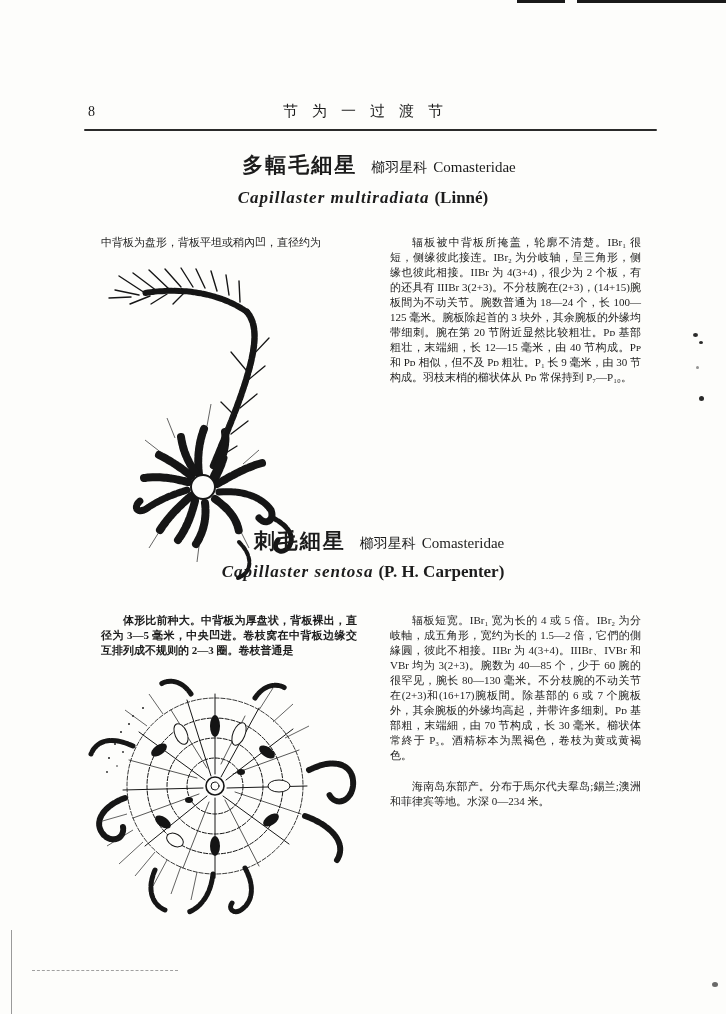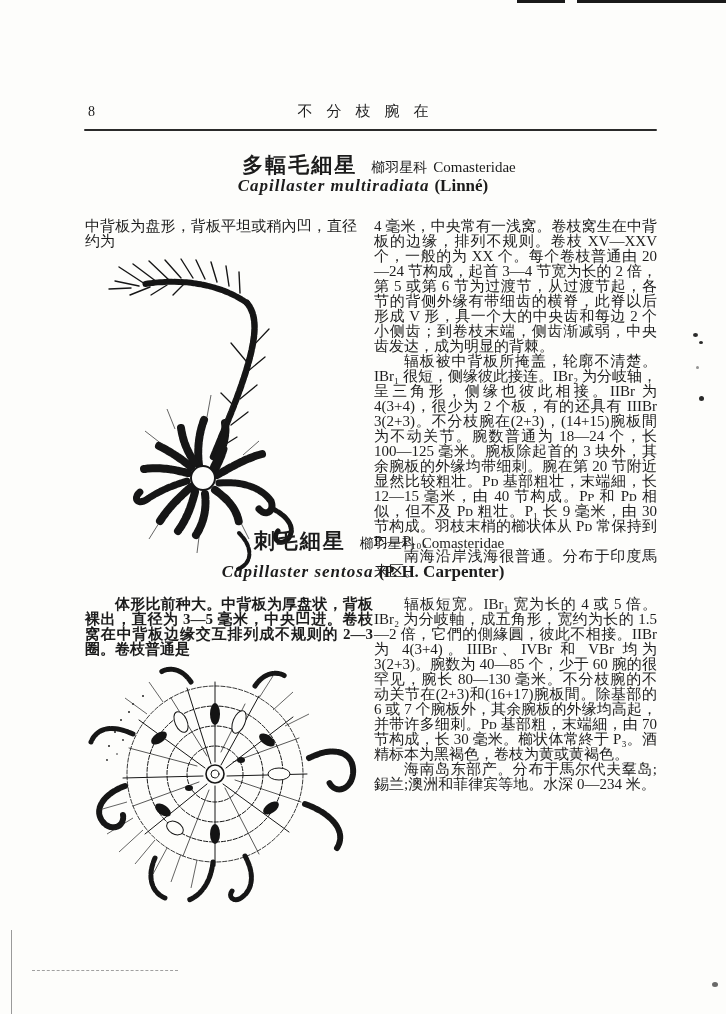--- a/index.html
+++ b/index.html
@@ -25,21 +25,21 @@
   .s-head .famlat { font-size:15px; margin-left:6px; }
   .sci { position:absolute; left:0; width:100%; text-align:center; font-size:17px; font-weight:bold; }
   .sci .binom { font-style:italic; letter-spacing:1px; }
   .sci .auth { font-style:normal; margin-left:5px; }
   
   .col { position:absolute; }
   .col-l1 { left:85px;  top:219px; width:272px; }
   .col-r1 { left:374px; top:219px; width:283px; }
   .col-l2 { left:85px;  top:597px; width:288px;font-weight:bold; }
   .col-r2 { left:374px; top:597px; width:283px; }
-  p.body { font-size:15px; line-height:15px; text-align:justify; margin:0; }
+  p.body { font-size:11px; line-height:15px; text-align:justify; margin:16px; }
   p.indent { text-indent:2em; }
   
   .illus { display:block; }
   .illus-1 { margin:8px 0 0 -10px; }
   .illus-2 { margin:5px 0 0 -22px; }
   .ink { stroke:#161616; fill:none; stroke-linecap:round; }
   .seg  { stroke-dasharray:4.2 1.8; }
   .seg2 { stroke-dasharray:5 2.2; }
   .hair { stroke:#222; stroke-width:0.7; fill:none; }
   
@@ -69,27 +69,27 @@
   <div class="edge-strip strip-b"></div>
   <div class="speck spk1"></div>
   <div class="speck spk2"></div>
   <div class="speck spk3"></div>
   <div class="speck spk4"></div>
   <div class="speck spk5"></div>
   <div class="bottom-dash"></div>
   <div class="left-hairline"></div>
 
   <div class="page-num">8</div>
-  <div class="header-title">不分枝腕在</div>
+  <div class="header-title">节为一过渡节</div>
   <div class="header-rule"></div>
 
   <div class="s-head" style="top:151px">
     <span class="cn">多輻毛細星</span><span class="fam">櫛羽星科</span><span class="famlat">Comasteridae</span>
   </div>
-  <div class="sci" style="top:176px">
+  <div class="sci" style="top:188px">
     <span class="binom">Capillaster multiradiata</span><span class="auth">(Linné)</span>
   </div>
 
   <div class="col col-l1">
     <p class="body">中背板为盘形，背板平坦或稍內凹，直径约为</p>
     <svg class="illus illus-1" width="292" height="330" viewBox="0 0 292 330" role="img" aria-label="crinoid side view: rosette of banded cirri around central ring with one long segmented arm bearing pinnules, curving left at top">
 
       <path class="ink seg2" stroke-width="6.5" d="M138 200 C150 170 166 135 175 100 C181 76 182 58 172 46"></path>
       <path class="ink seg2" stroke-width="6" d="M172 46 C150 30 112 20 70 27"></path>
       <path class="ink" stroke-width="1.1" d="M138 200 C150 170 166 135 175 100 C181 76 182 58 172 46 C150 30 112 20 70 27"></path>
@@ -149,23 +149,21 @@
         <path d="M124 280 L122 296"></path>
           <path d="M166 266 L174 282"></path>
       </g>
 
       <path class="ink seg" stroke-width="5" d="M198 252 C214 260 221 272 213 282 C205 290 196 282 203 274"></path>
       <path class="ink seg" stroke-width="4" d="M164 276 C178 290 178 306 163 312"></path>
     </svg>
   </div>
 
   <div class="col col-r1">
-    <p class="body">4 毫米，中央常有一浅窝。卷枝窝生在中背板的边缘，排列不规则。卷枝 XV—XXV 个，一般的为 XX 个。每个卷枝普通由 20—24 节构成，起首 3—4 节宽为长的 2 倍，第 5 或第 6 节为过渡节，从过渡节起，各节的背侧外缘有带细齿的横脊，此脊以后形成 V 形，具一个大的中央齿和每边 2 个小侧齿；到卷枝末端，侧齿渐减弱，中央齿发达，成为明显的背棘。</p>
     <p class="body indent">辐板被中背板所掩盖，轮廓不清楚。IBr₁ 很短，侧缘彼此接连。IBr₂ 为分岐轴，呈三角形，侧缘也彼此相接。IIBr 为 4(3+4)，很少为 2 个板，有的还具有 IIIBr 3(2+3)。不分枝腕在(2+3)，(14+15)腕板間为不动关节。腕数普通为 18—24 个，长 100—125 毫米。腕板除起首的 3 块外，其余腕板的外缘均带细刺。腕在第 20 节附近显然比较粗壮。Pᴅ 基部粗壮，末端細，长 12—15 毫米，由 40 节构成。Pᴘ 和 Pᴅ 相似，但不及 Pᴅ 粗壮。P₁ 长 9 毫米，由 30 节构成。羽枝末梢的櫛状体从 Pᴅ 常保持到 P₇—P₁₀。</p>
-    <p class="body indent">南海沿岸浅海很普通。分布于印度馬来区。</p>
   </div>
 
   <div class="s-head" style="top:527px">
     <span class="cn">刺毛細星</span><span class="fam">櫛羽星科</span><span class="famlat">Comasteridae</span>
   </div>
   <div class="sci" style="top:562px">
     <span class="binom">Capillaster sentosa</span><span class="auth">(P. H. Carpenter)</span>
   </div>
 
   <div class="col col-l2">

